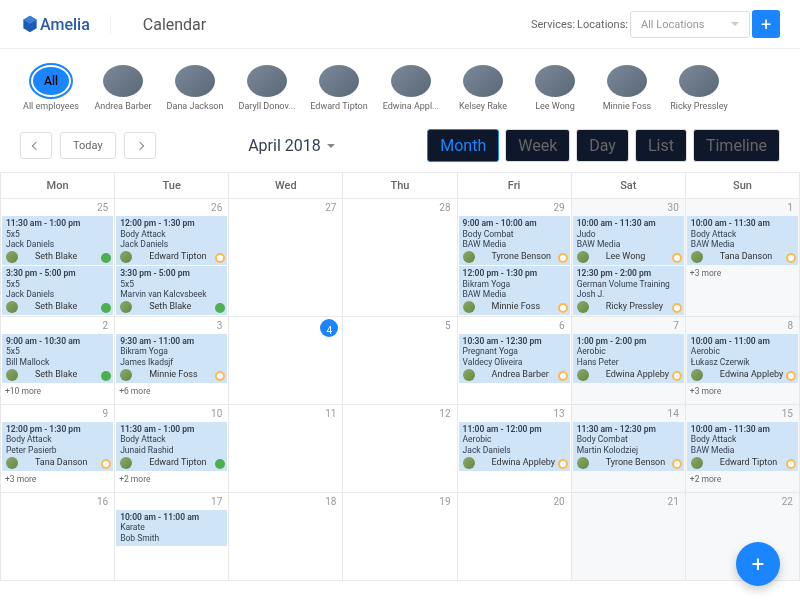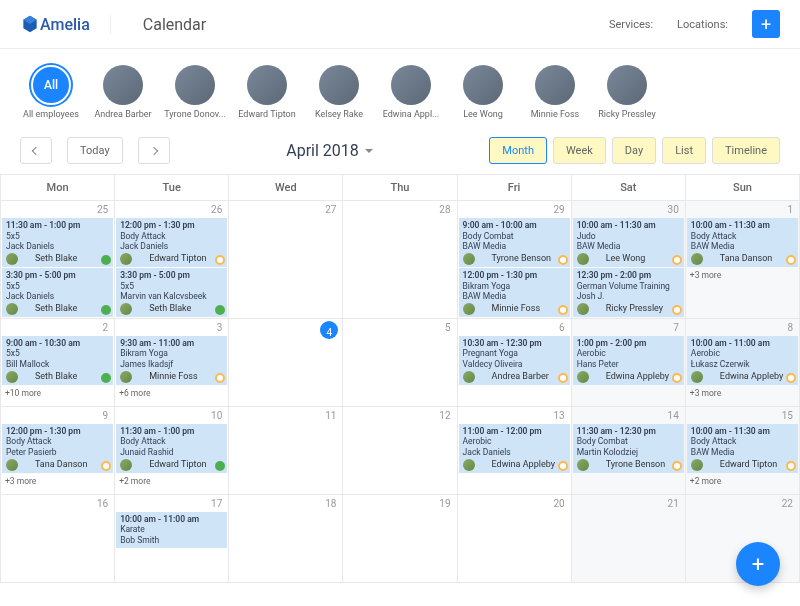--- a/index.html
+++ b/index.html
@@ -1,35 +1,35 @@
 <!DOCTYPE html>
 <html><head>
 <meta charset="utf-8">
 <style>
 *{box-sizing:border-box;margin:0;padding:0;font-family:-apple-system,BlinkMacSystemFont,"Segoe UI",Roboto,sans-serif}
 body{background:#fff;font-size:12px;color:#333;width:800px}
 .header{display:flex;align-items:center;padding:10px 20px;border-bottom:1px solid #eee;gap:20px}
 .logo{display:flex;align-items:center;font-size:16px;font-weight:500;color:#2b5aa8}
 .logo-icon{width:20px;height:20px}
 .title{font-size:16px;color:#555;font-weight:400;padding-left:32px;border-left:1px solid #eee}
-.filters{display:flex;gap:24px;align-items:center;margin-left:auto}
+.filters{display:flex;gap:2px;align-items:center;margin-left:auto}
 .flab{font-size:11px;color:#666}
 .sel{border:1px solid #ddd;border-radius:3px;padding:6px 28px 6px 10px;font-size:11px;color:#999;background:#fff;min-width:120px;position:relative}
 .sel::after{content:"";position:absolute;right:10px;top:50%;transform:translateY(-50%);border-left:4px solid transparent;border-right:4px solid transparent;border-top:4px solid #ccc}
 .addbtn{background:#1a85ff;color:#fff;border:none;border-radius:3px;width:28px;height:28px;font-size:18px;cursor:pointer}
 .emps{display:flex;gap:10px;padding:16px 20px 8px;overflow:hidden}
 .emp{display:flex;flex-direction:column;align-items:center;gap:4px;min-width:62px;cursor:pointer}
-.eav{width:40px;height:40px;border-radius:50%;background:linear-gradient(135deg,#7a8899,#5a6877);display:flex;align-items:center;justify-content:center;color:#ffffff;font-size:10px}
+.eav{width:40px;height:32px;border-radius:50%;background:linear-gradient(135deg,#7a8899,#5a6877);display:flex;align-items:center;justify-content:center;color:#000000;font-size:10px}
 .eav.all{background:#1a85ff;font-weight:500;font-size:12px;border:2px solid #fff;box-shadow:0 0 0 2px #1a85ff}
 .enm{font-size:9px;color:#666;text-align:center;white-space:nowrap;overflow:hidden;text-overflow:ellipsis;max-width:62px}
-.toolbar{display:flex;align-items:center;padding:10px 20px;gap:15px}
+.toolbar{display:flex;align-items:center;padding:10px 20px;gap:8px}
 .navbtn{border:1px solid #ddd;background:#fff;padding:6px 12px;border-radius:3px;cursor:pointer;font-size:11px;color:#666}
 .month-title{font-size:16px;color:#354052;margin:0 auto;display:flex;align-items:center;gap:6px}
 .views{display:flex;gap:6px}
-.viewbtn{border:1px solid #ddd;background:#fef9c3;padding:6px 12px;border-radius:3px;cursor:pointer;font-size:11px;color:#666}
+.viewbtn{border:1px solid #ddd;background:#0f172a;padding:6px 12px;border-radius:3px;cursor:pointer;font-size:16px;color:#666}
 .viewbtn.active{border-color:#1a85ff;color:#1a85ff}
 .cal{width:100%;border-collapse:collapse;table-layout:fixed}
 .cal th{border:1px solid #e8e8e8;padding:6px;font-size:11px;font-weight:500;color:#666;background:#fff}
 .cal td{border:1px solid #e8e8e8;vertical-align:top;height:88px;padding:0;font-size:9px;position:relative}
 .daynum{text-align:right;padding:3px 6px;font-size:10px;color:#999}
 .daynum.today{display:inline-block;float:right;background:#1a85ff;color:#fff;border-radius:50%;width:18px;height:18px;line-height:18px;text-align:center;margin:2px 4px}
 .wkend{background:#f7f8f9}
 .ev{background:#cfe4f7;margin:0 1px 1px;padding:2px 4px;line-height:1.25;position:relative}
 .ev .t{color:#354052;font-weight:600;font-size:8.5px}
 .ev .s,.ev .c{color:#354052;font-size:8.5px}
@@ -53,48 +53,53 @@
     <svg class="logo-icon" viewBox="0 0 24 24">
         <path fill="#1e5cb3" d="M12 2 L20 7 L20 17 L12 22 L4 17 L4 7 Z"></path>
         <path fill="#3a7fd9" d="M12 2 L20 7 L12 12 L4 7 Z"></path>
       </svg>
     <span>Amelia</span>
   </div>
   <div class="title">Calendar</div>
   <div class="filters">
     <span class="flab">Services:</span>
     <span class="flab">Locations:</span>
+    <div class="sel">All Locations</div>
     <button class="addbtn">+</button>
   </div>
 </div>
 
 <div class="emps" id="emps">
     <div class="emp">
       <div class="eav all">All</div>
       <div class="enm">All employees</div>
     </div>
     <div class="emp">
       <div class="eav"></div>
       <div class="enm">Andrea Barber</div>
     </div>
     <div class="emp">
       <div class="eav"></div>
-      <div class="enm">Tyrone Donov...</div>
+      <div class="enm">Dana Jackson</div>
+    </div>
+    <div class="emp">
+      <div class="eav"></div>
+      <div class="enm">Daryll Donov...</div>
     </div>
     <div class="emp">
       <div class="eav"></div>
       <div class="enm">Edward Tipton</div>
     </div>
     <div class="emp">
       <div class="eav"></div>
+      <div class="enm">Edwina Appl...</div>
+    </div>
+    <div class="emp">
+      <div class="eav"></div>
       <div class="enm">Kelsey Rake</div>
-    </div>
-    <div class="emp">
-      <div class="eav"></div>
-      <div class="enm">Edwina Appl...</div>
     </div>
     <div class="emp">
       <div class="eav"></div>
       <div class="enm">Lee Wong</div>
     </div>
     <div class="emp">
       <div class="eav"></div>
       <div class="enm">Minnie Foss</div>
     </div>
     <div class="emp">

